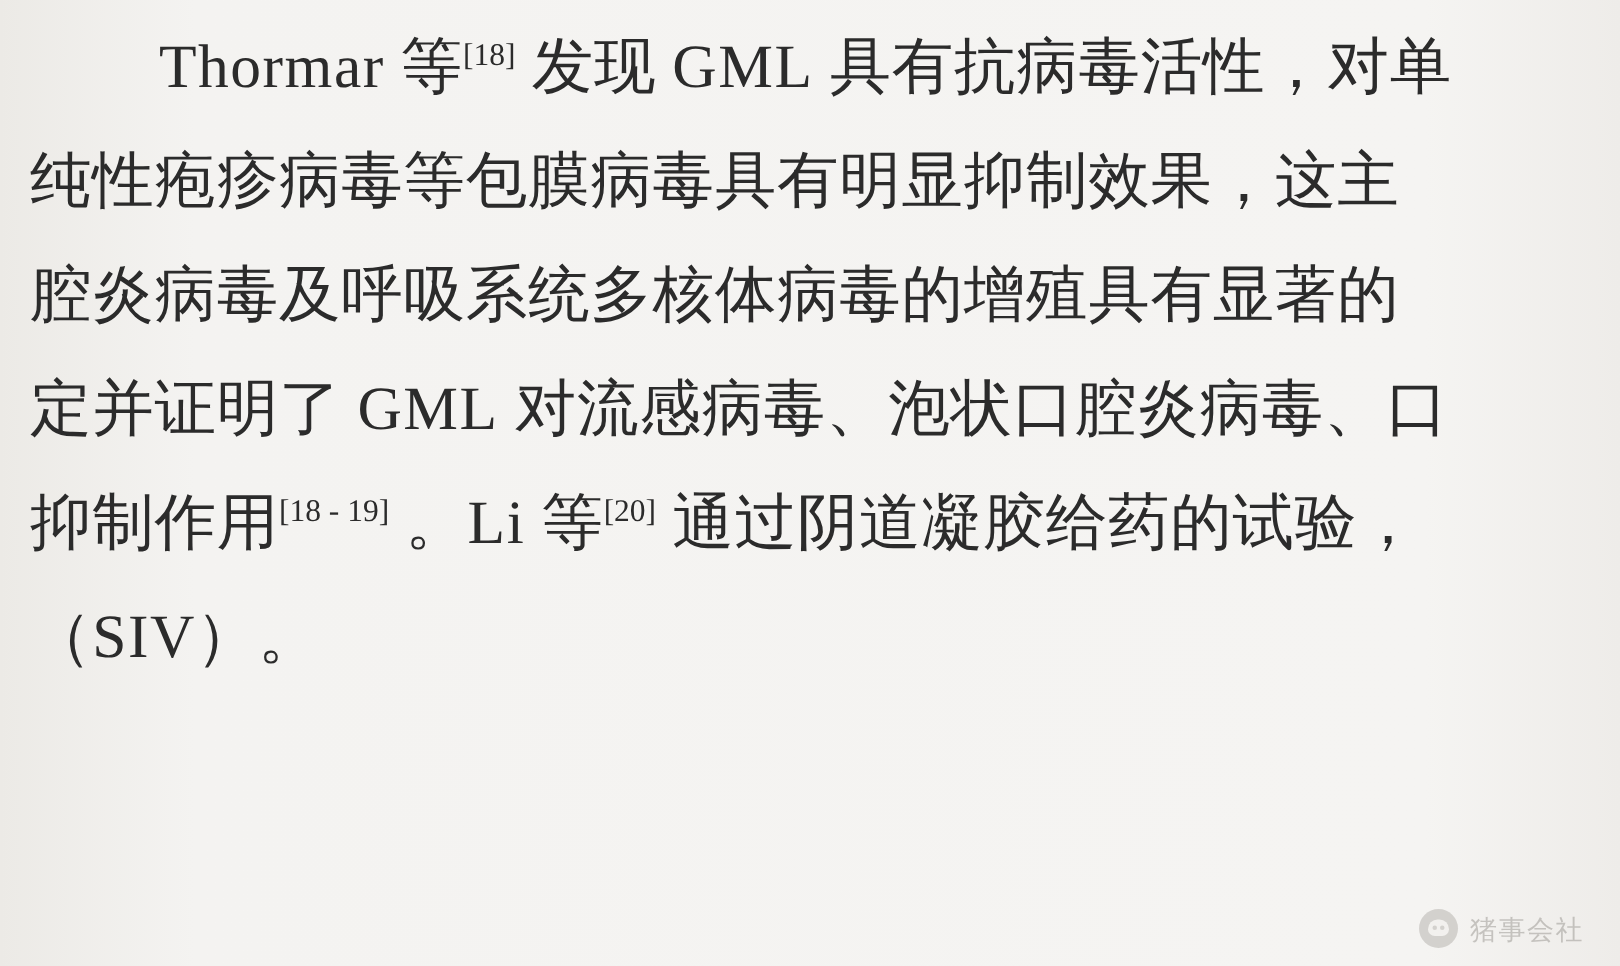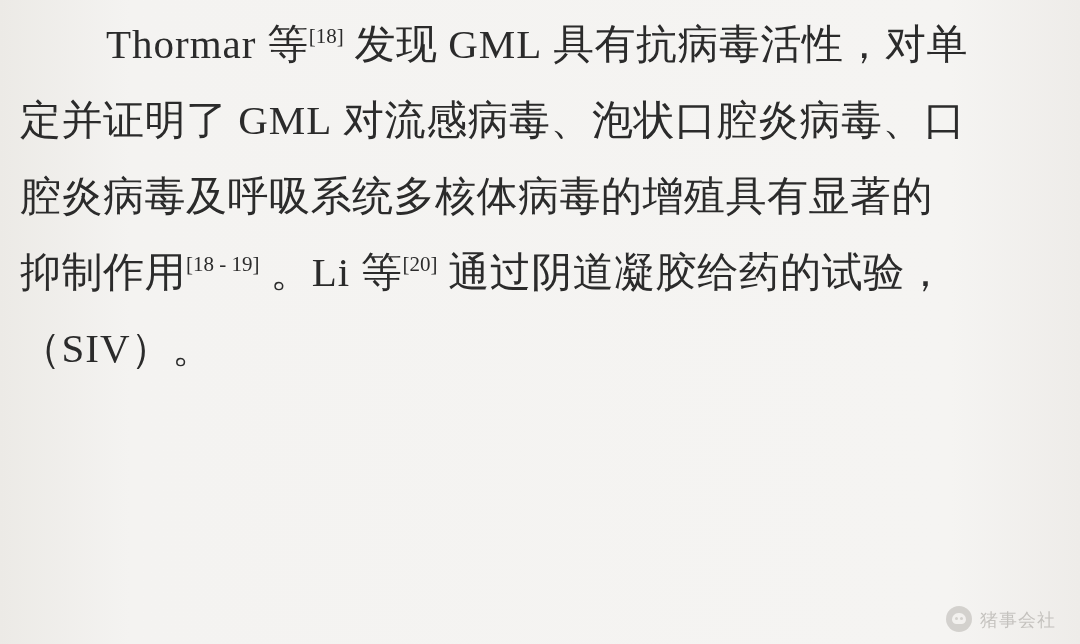--- a/index.html
+++ b/index.html
@@ -98,29 +98,32 @@
 <body>
 
 <div class="page">
 
   <div class="paragraph">
 
     <span class="line indent">
       <span class="latin">Thormar</span><span> 等</span><sup class="ref">[18]</sup><span> 发现 </span><span class="latin">GML</span><span> 具有抗病毒活性，对单</span>
     </span>
 
+    <span class="line">
+      <span>纯性疱疹病毒等包膜病毒具有明显抑制效果，这主</span>
+    </span>
 
 
 
     <span class="line">
-      <span>定并证明了 </span><span class="latin">GML</span><span> 对流感病毒、泡状口腔炎病毒、口</span>
+      <span>腔炎病毒及呼吸系统多核体病毒的增殖具有显著的</span>
     </span>
 
     <span class="line">
-      <span>腔炎病毒及呼吸系统多核体病毒的增殖具有显著的</span>
+      <span>定并证明了 </span><span class="latin">GML</span><span> 对流感病毒、泡状口腔炎病毒、口</span>
     </span>
 
     <span class="line">
       <span>抑制作用</span><sup class="ref">[18 - 19]</sup><span> 。</span><span class="latin">Li</span><span> 等</span><sup class="ref">[20]</sup><span> 通过阴道凝胶给药的试验，</span>
     </span>
 
 
     <span class="line">
       <span>（</span><span class="latin">SIV</span><span>）。</span>
     </span>

